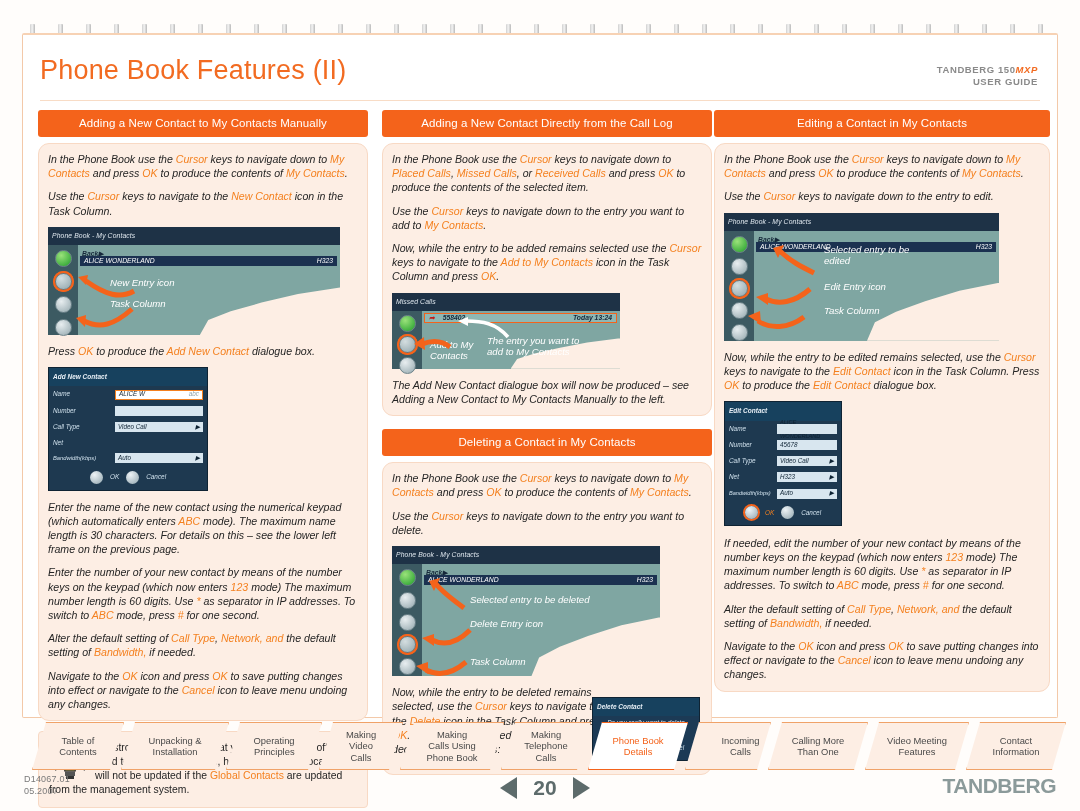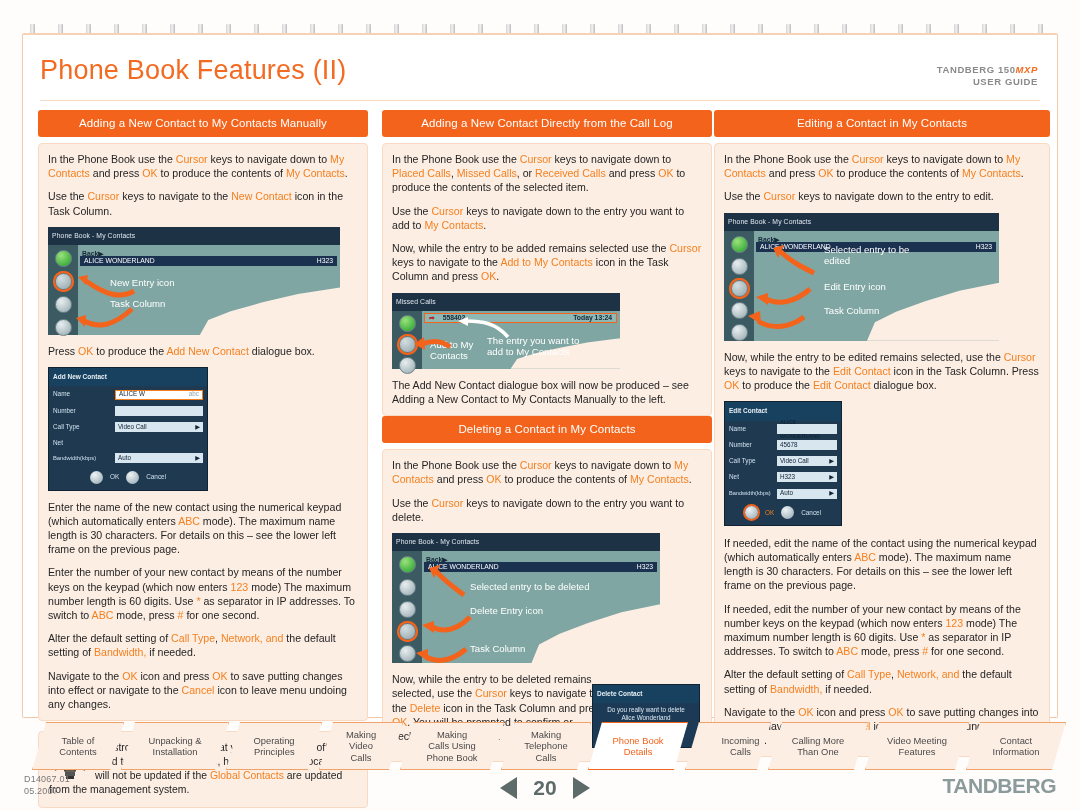--- a/index.html
+++ b/index.html
@@ -59,23 +59,23 @@
   #col3 { left:714px; width:336px; }
 
   .section-title {
     background:#f4631b; color:#ffffff;
     font-size:11.5px; text-align:center;
     padding:7px 4px 8px; border-radius:3px;
     letter-spacing:.1px;
   }
   .panel {
     background:#fdeee4; border:1px solid #f8d9c4;
-    border-radius:4px; margin-top:6px;
+    border-radius:11px; margin-top:6px;
     padding:8px 9px 9px;
-    font-size:10.6px; color:#252525; line-height:14.2px;
+    font-size:10.6px; color:#252525; line-height:14.2px;font-style:italic;
   }
   .panel p { margin:0 0 9px; }
   .panel p:last-child { margin-bottom:0; }
   .hl { color:#f4801f; }
 
   .tipbox {
     background:#fdeee4; border:1px solid #f8d9c4; border-radius:4px;
     margin-top:10px; padding:9px 10px 10px;
     font-size:10.4px; color:#252525; line-height:14px;
     position:relative;
@@ -347,21 +347,21 @@
           <svg class="arrow" width="70" height="22" style="left:52px; top:6px;">
             <path d="M64,20 C52,6 38,4 22,4" stroke="#ffffff" stroke-width="3.5" fill="none"></path>
             <polygon points="24,0 14,4 24,9" fill="#ffffff"></polygon>
           </svg>
         </div>
       </div>
 
       <p>The Add New Contact dialogue box will now be produced – see Adding a New Contact to My Contacts Manually to the left.</p>
     </div>
 
-    <div class="section-title" style="">Deleting a Contact in My Contacts</div>
+    <div class="section-title" style="margin-top:13px;">Deleting a Contact in My Contacts</div>
     <div class="panel">
       <p>In the Phone Book use the <span class="hl">Cursor</span> keys to navigate down to <span class="hl">My Contacts</span> and press <span class="hl">OK</span> to produce the contents of <span class="hl">My Contacts</span>.</p>
       <p>Use the <span class="hl">Cursor</span> keys to navigate down to the entry you want to delete.</p>
 
       <div class="shot" style="width:268px;">
         <div class="titlebar">Phone Book - My Contacts</div>
         <div class="body" style="height:112px;">
           <div class="torn"></div>
           <div class="taskcol"></div>
           <div class="tcicon green" style="top:5px;"></div>
@@ -482,21 +482,20 @@
             </span>
         </div>
         <div class="dfoot">
           <span class="btn sel"></span>
             <span class="hl">OK</span>
           <span class="btn"></span>
             <span>Cancel</span>
         </div>
       </div>
 
-      <p>If needed, edit the name of the contact using the numerical keypad (which automatically enters <span class="hl">ABC</span> mode). The maximum name length is 30 characters. For details on this – see the lower left frame on the previous page.</p>
       <p>If needed, edit the number of your new contact by means of the number keys on the keypad (which now enters <span class="hl">123</span> mode) The maximum number length is 60 digits. Use <span class="hl">*</span> as separator in IP addresses. To switch to <span class="hl">ABC</span> mode, press <span class="hl">#</span> for one second.</p>
       <p>Alter the default setting of <span class="hl">Call Type</span>, <span class="hl">Network, and</span> the default setting of <span class="hl">Bandwidth,</span> if needed.</p>
       <p>Navigate to the <span class="hl">OK</span> icon and press <span class="hl">OK</span> to save putting changes into effect or navigate to the <span class="hl">Cancel</span> icon to leave menu undoing any changes.</p>
     </div>
   </div>
 
   <div id="tabs">
       <div class="tab" style="left: 99px; width: 108px; clip-path: polygon(14px 0px, 100% 0px, calc(100% - 14px) 100%, 0px 100%);">
         <span style="white-space: pre-line;">Unpacking &amp;
 Installation</span>

